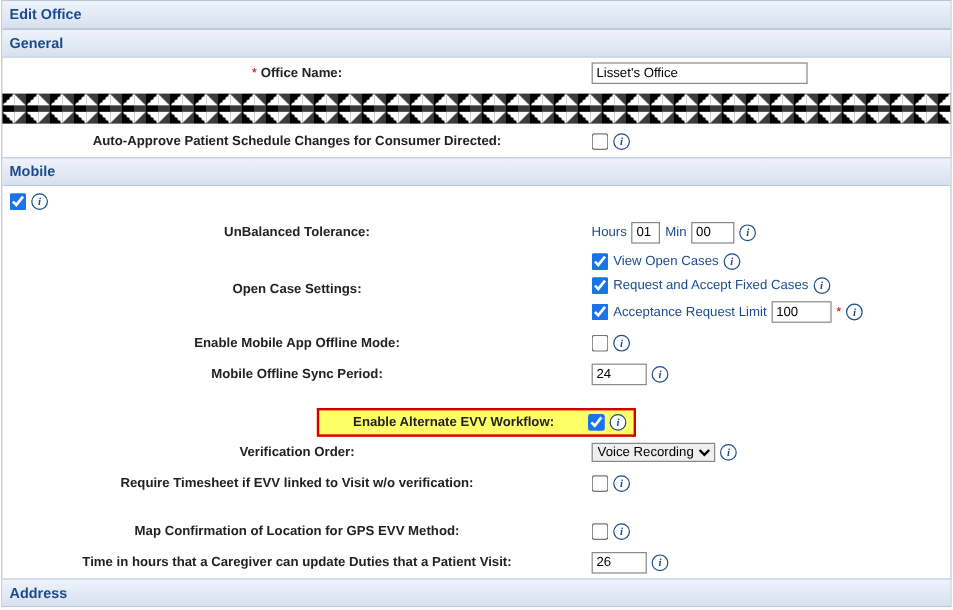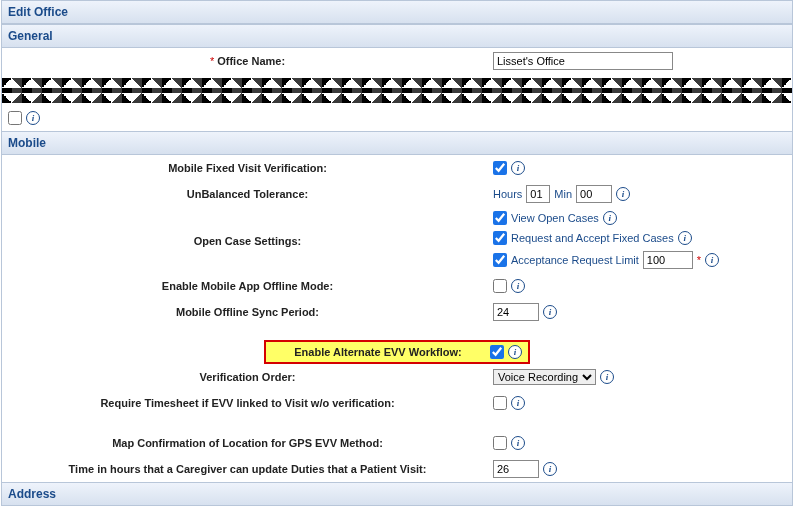--- a/index.html
+++ b/index.html
@@ -130,30 +130,30 @@
       <span>Office Name:</span>
     </div>
     <div class="value-col">
       <input type="text" style="width: 180px;" value="Lisset's Office">
     </div>
   </div>
 
   <div class="torn-edge"></div>
 
   <div class="row">
+    <div class="label-col bold">Auto-Approve Patient Schedule Changes for Consumer Directed:</div>
     <div class="value-col">
       <input type="checkbox" style="">
       <span class="info-icon">i</span>
     </div>
   </div>
 
   <div class="section-header">Mobile</div>
 
   <div class="row">
-    <div class="label-col bold">Mobile Fixed Visit Verification:</div>
     <div class="value-col">
       <input type="checkbox" checked="" style="">
       <span class="info-icon">i</span>
     </div>
   </div>
 
   <div class="row">
     <div class="label-col bold">UnBalanced Tolerance:</div>
     <div class="value-col">
       <span>Hours</span>

